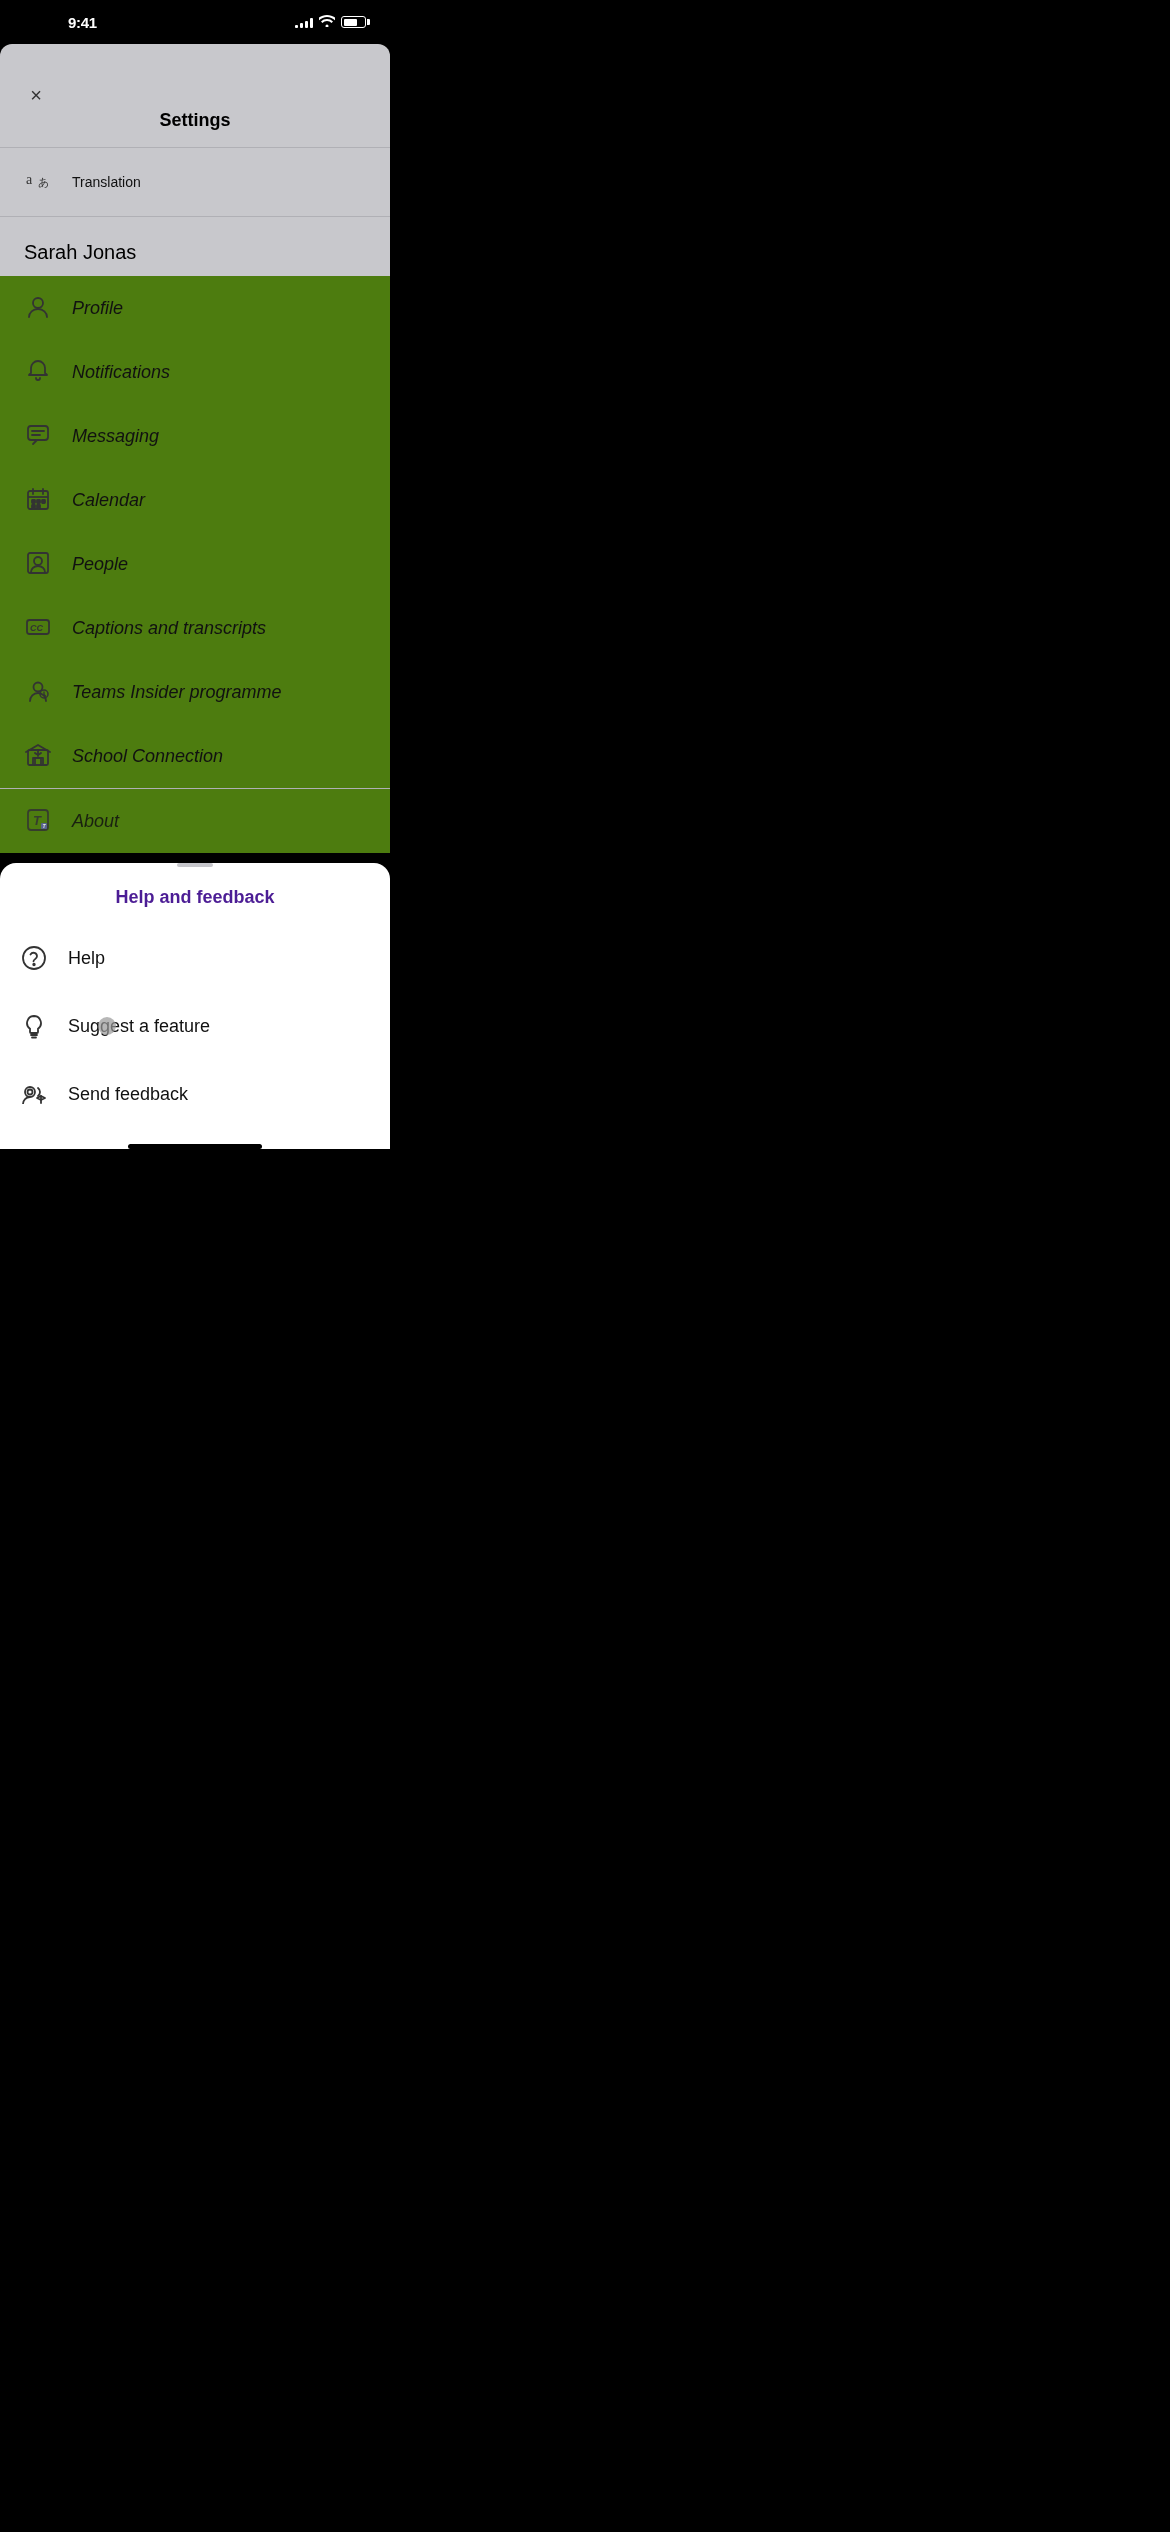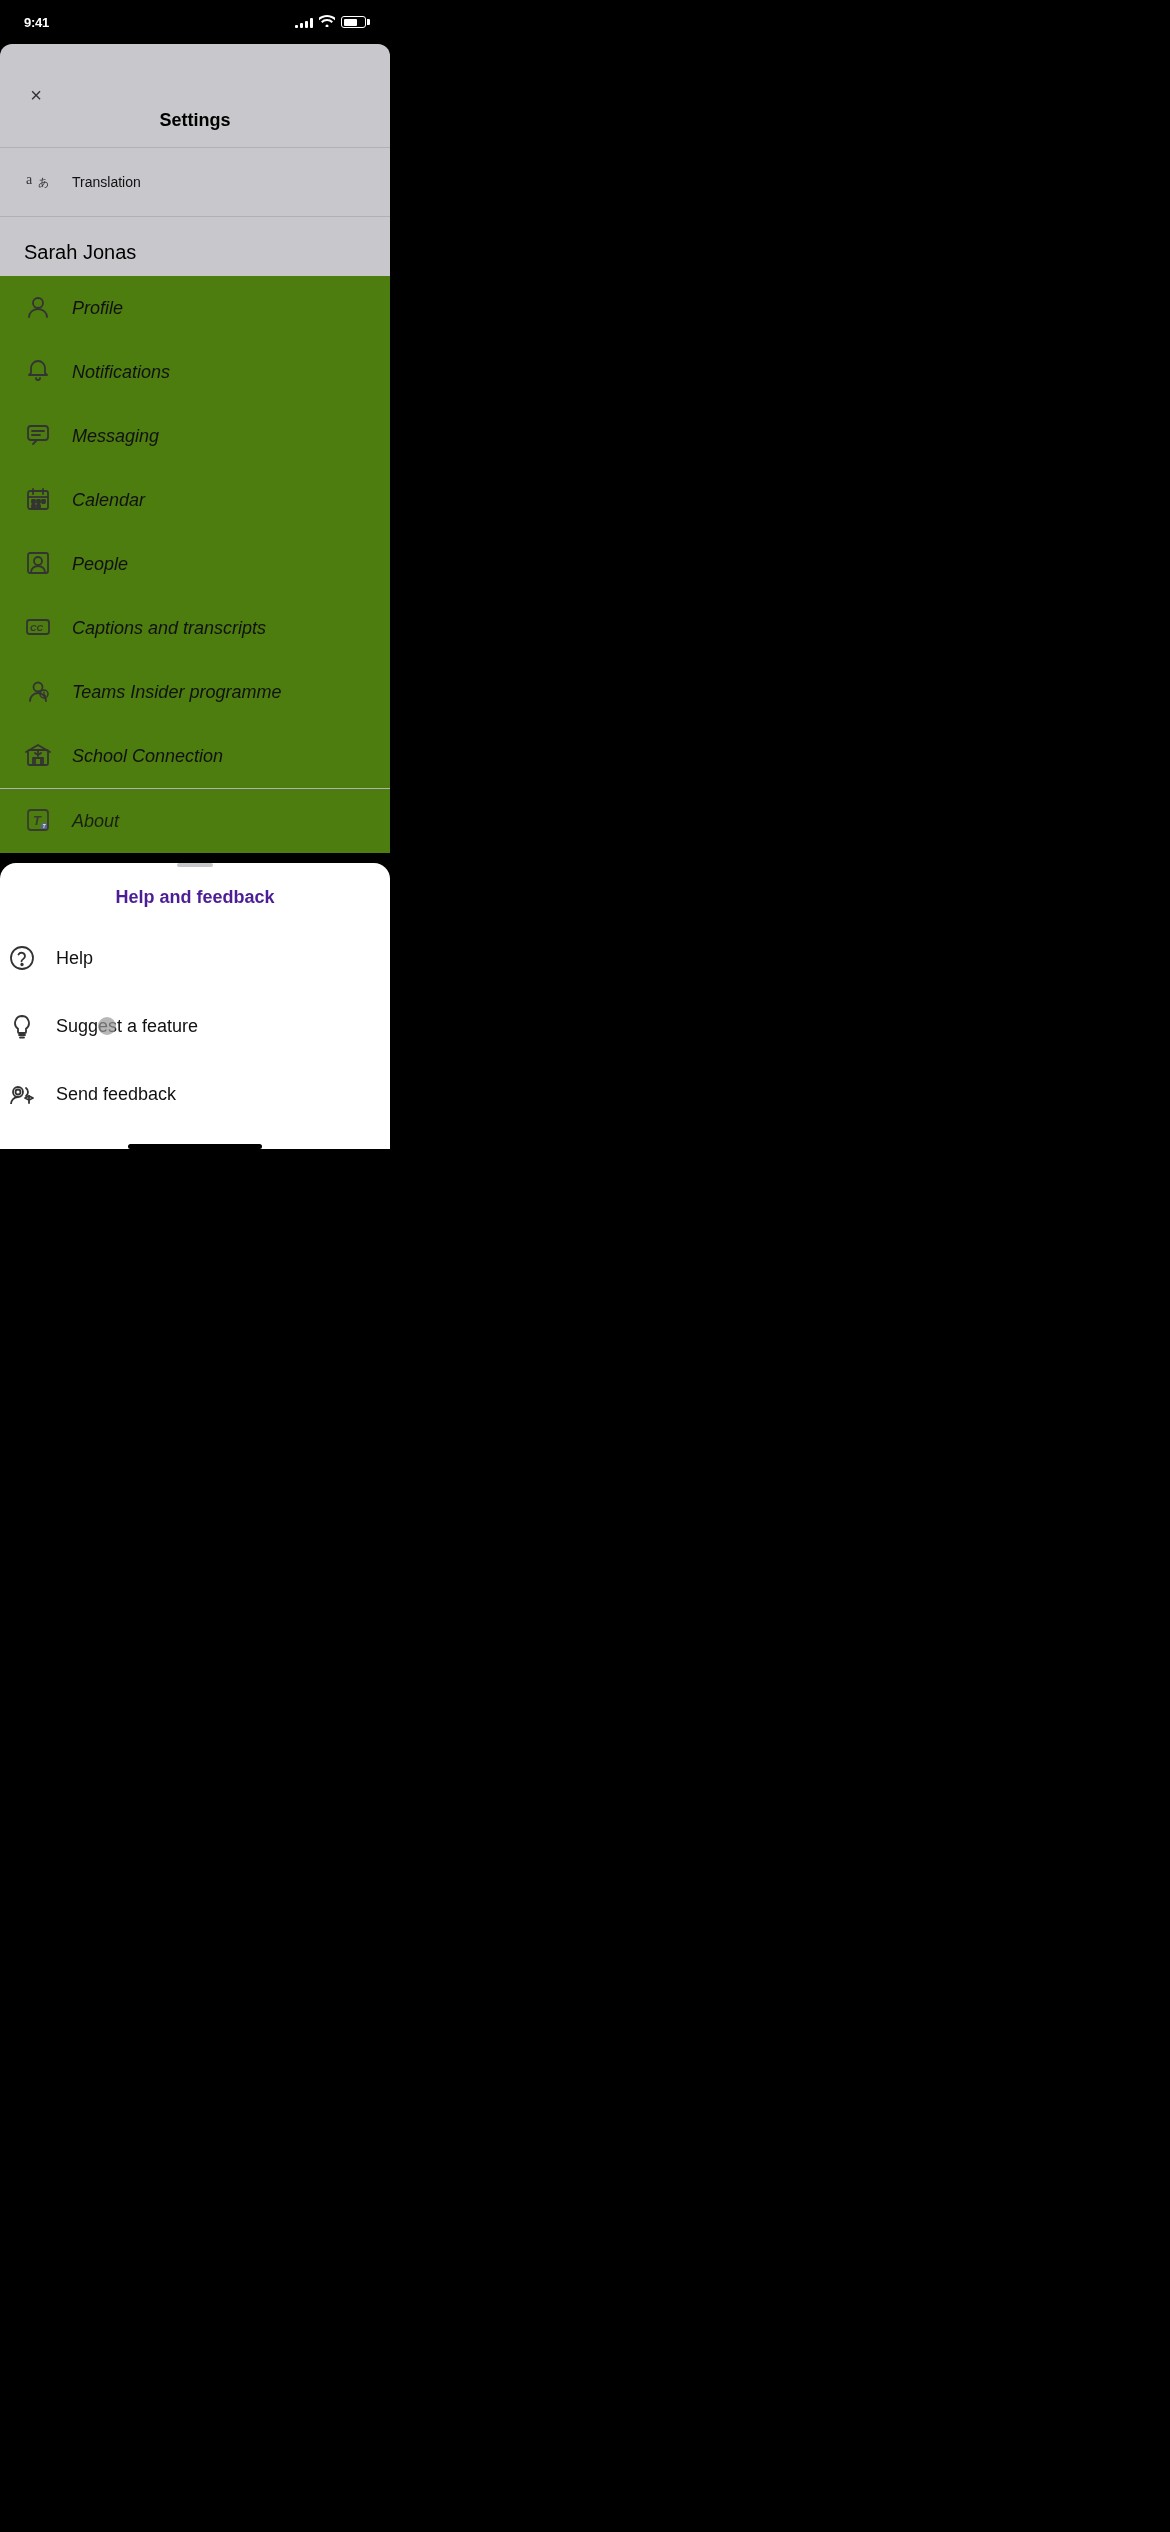--- a/index.html
+++ b/index.html
@@ -17,23 +17,24 @@
     .status-bar {
       background: #000;
       height: 44px;
       display: flex;
       align-items: center;
       justify-content: space-between;
       padding: 0 24px;
     }
     .status-time {
       color: #fff;
-      font-size: 13px;
+      font-size: 15px;
       font-weight: 600;
       letter-spacing: -0.3px;
+      margin-left: 44px;
     }
     .status-icons {
       display: flex;
       align-items: center;
       gap: 6px;
     }
     .signal-bars {
       display: flex;
       align-items: flex-end;
       gap: 2px;
@@ -209,21 +210,21 @@
     .bottom-sheet-title {
       font-size: 18px;
       font-weight: 700;
       color: #4c1d95;
       text-align: center;
       padding: 20px 24px 16px;
     }
     .sheet-item {
       display: flex;
       align-items: center;
-      padding: 20px 8px;
+      padding: 20px 20px;
       gap: 20px;
       cursor: pointer;
       position: relative;
     }
     .sheet-item-icon {
       width: 28px;
       height: 28px;
       display: flex;
       align-items: center;
       justify-content: center;

